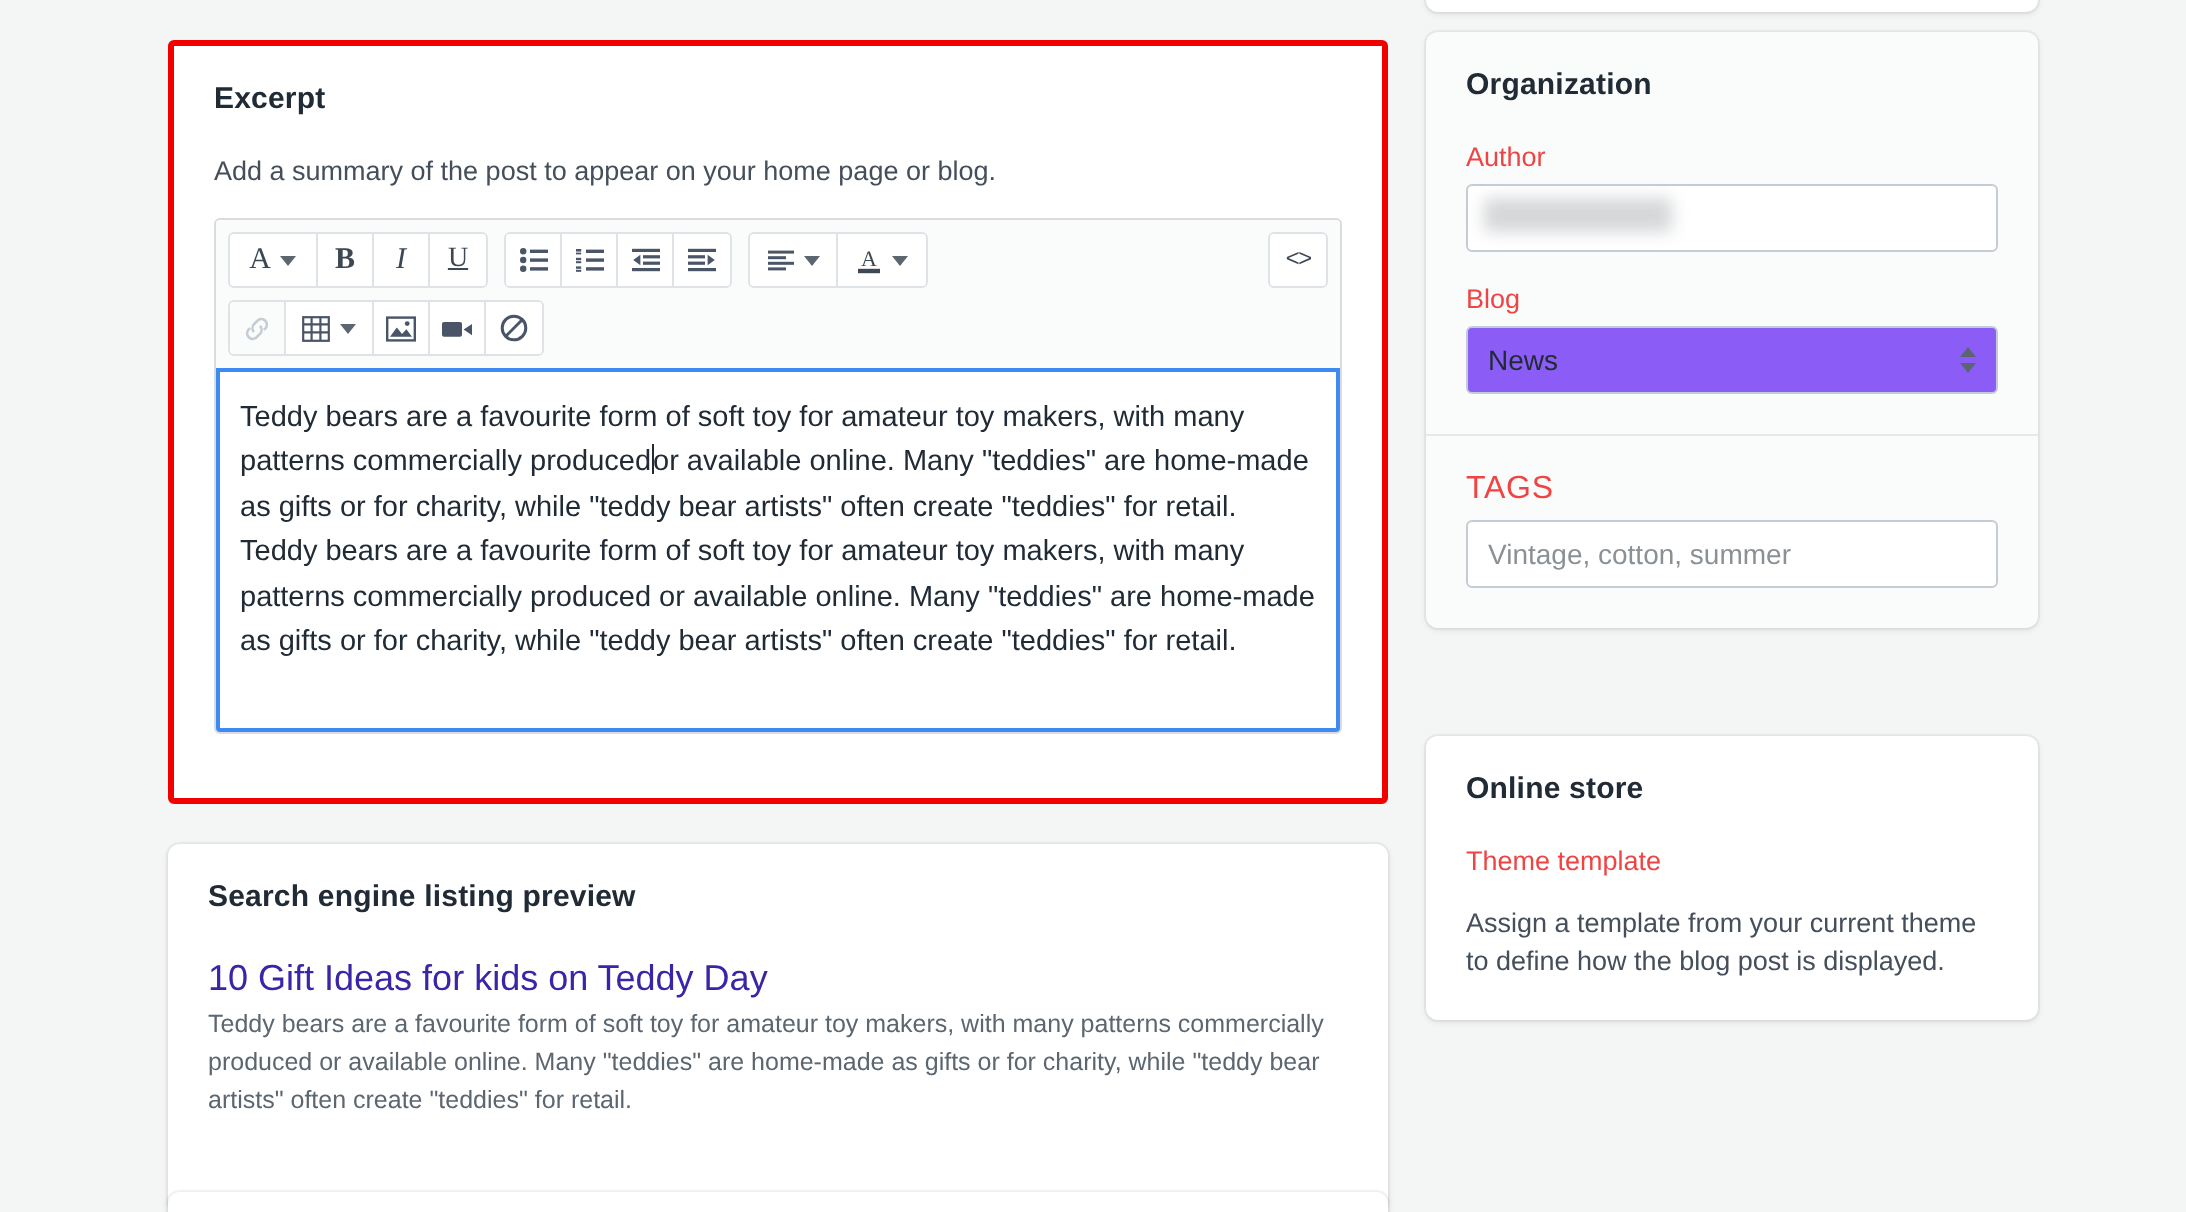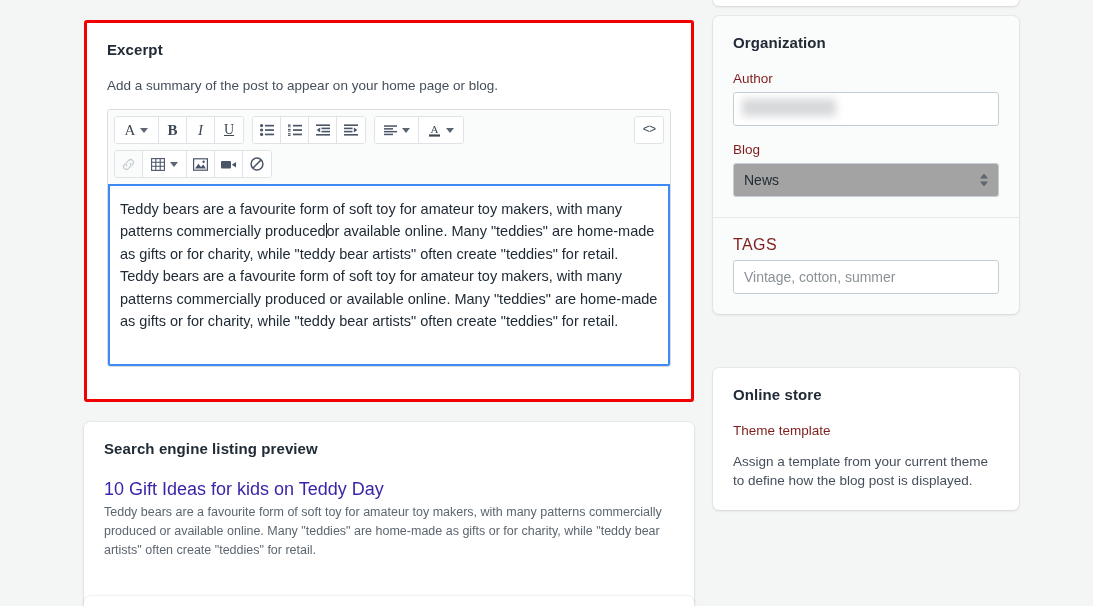--- a/index.html
+++ b/index.html
@@ -171,21 +171,21 @@
   .right-col { position: absolute; left: 713px; top: 16px; width: 306px; }
 
   .org-card { background: #fafbfb; border-radius: 6px;
     box-shadow: 0 0 0 1px rgba(63,63,68,.05), 0 1px 3px rgba(63,63,68,.12);
     overflow: hidden; }
   .org-sec { padding: 18px 20px 20px 20px; }
   .org-divider { height: 1px; background: #e6e8e9; }
 
   .field-label {
     font-size: 13.5px;
-    color: #7f1d1d;
+    color: #ef4444;
     margin: 0 0 6px 0;
     display: block;
   }
   .field-label.tags-label {
     font-size: 16px;
     font-weight: normal;
     letter-spacing: .4px;
   }
   .text-input {
     width: 100%;
@@ -209,21 +209,21 @@
     border-radius: 2px;
     filter: blur(4px);
     pointer-events: none;
   }
   .select-wrap { position: relative; }
   .select-box {
     width: 100%;
     height: 34px;
     border: 1px solid #c4cdd5;
     border-radius: 3px;
-    background: #a3a3a3;
+    background: #8b5cf6;
     font-size: 14px;
     color: #212b36;
     padding: 0 34px 0 10px;
     display: flex;
     align-items: center;
     cursor: pointer;
   }
   .sel-arrows {
     position: absolute;
     right: 11px; top: 50%;

